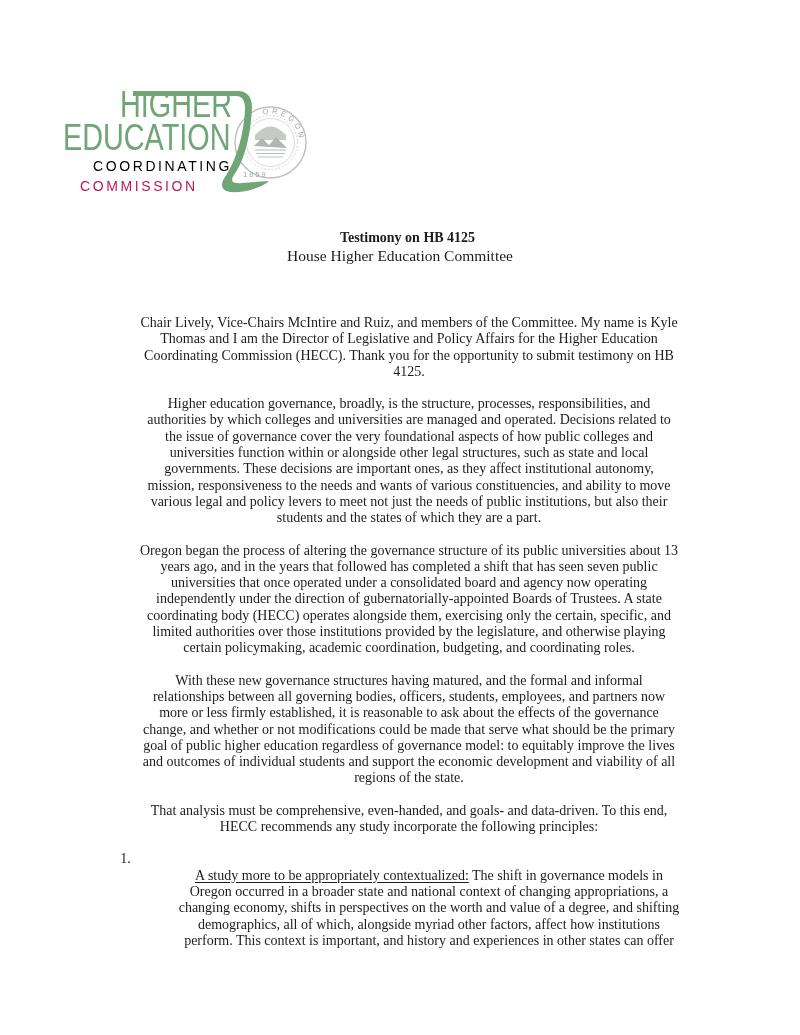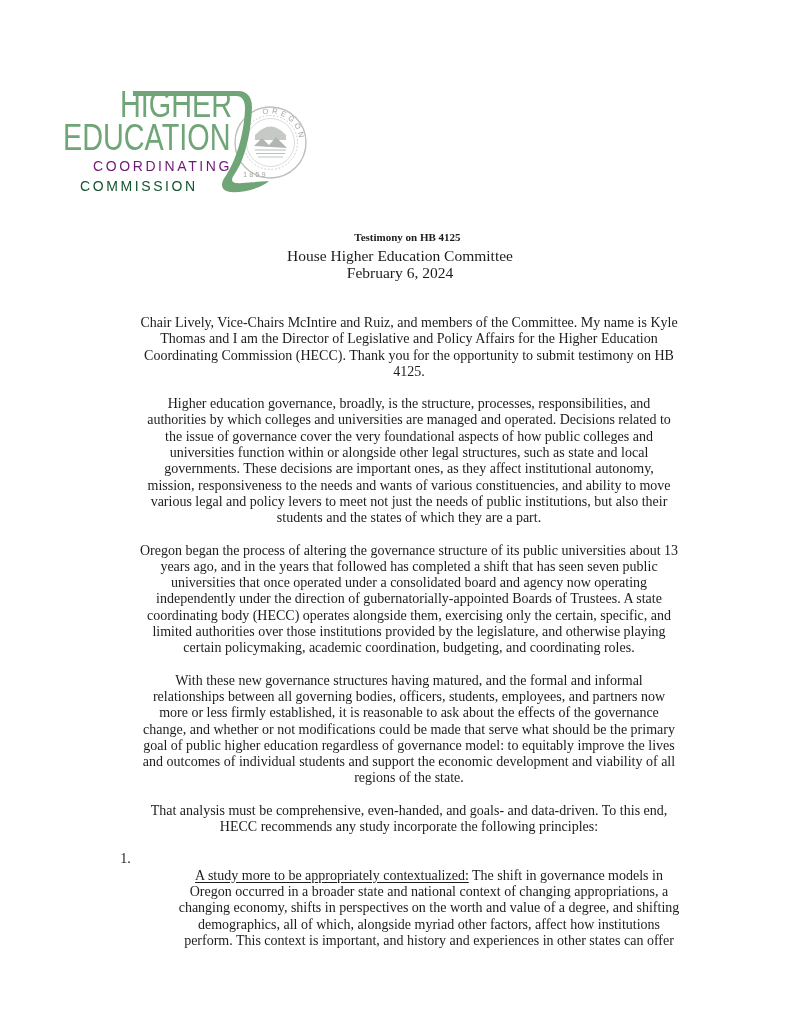--- a/index.html
+++ b/index.html
@@ -22,42 +22,42 @@
   .word-higher {
     left: 58px; top: -1px; font-size: 36px; line-height: 36px;
     color: #6FA577; transform: scaleX(0.80); transform-origin: 0 0;
   }
   .word-education {
     left: 1px; top: 32px; font-size: 36px; line-height: 36px;
     color: #6FA577; transform: scaleX(0.80); transform-origin: 0 0;
   }
   .word-coordinating {
     left: 31px; top: 71px; font-size: 14px; line-height: 15px;
-    letter-spacing: 2.6px; color: #701a75;
+    letter-spacing: 2.6px; color: #000000;
   }
   .word-commission {
     left: 18px; top: 91px; font-size: 14px; line-height: 15px;
-    letter-spacing: 2.6px; color: #14532d;
+    letter-spacing: 2.6px; color: #be185d;
   }
   .logo-svg { position: absolute; left: 0; top: 0; }
   .seal-arc-text {
     font-family: "Liberation Sans", sans-serif;
     font-size: 7.5px; letter-spacing: 3px; fill: #a3a7a3;
   }
   .seal-year {
     font-family: "Liberation Sans", sans-serif;
     font-size: 7.5px; letter-spacing: 2px; fill: #a3a7a3;
   }
 
   
   .title-block {
     position: absolute; left: 0; top: 229px; width: 800px;
     text-align: center; line-height: 17.6px; font-size: 15.5px;
   }
-  .doc-title { font-weight: 700; font-size: 11px; margin-left: 15px; }
+  .doc-title { font-weight: 700; font-size: 14px; margin-left: 15px; }
 
   
   .content {
     position: absolute; left: 93px; top: 315px; width: 632px;
     font-size: 14px; line-height: 16.3px; text-align: center;
   }
   .content p {
     white-space: pre-line;
     margin: 0 0 16px 0;
   }
@@ -106,21 +106,20 @@
 
   <div class="logo-word word-higher">HIGHER</div>
   <div class="logo-word word-education">EDUCATION</div>
   <div class="logo-word word-coordinating">COORDINATING</div>
   <div class="logo-word word-commission">COMMISSION</div>
 </div>
 
 <div class="title-block">
   <div class="doc-title">Testimony on HB 4125</div>
   <div>House Higher Education Committee</div>
-  <div>February 6, 2024</div>
 </div>
 
 <div class="content">
   <p>Chair Lively, Vice-Chairs McIntire and Ruiz, and members of the Committee. My name is Kyle
 Thomas and I am the Director of Legislative and Policy Affairs for the Higher Education
 Coordinating Commission (HECC). Thank you for the opportunity to submit testimony on HB
 4125.</p>
   <p>Higher education governance, broadly, is the structure, processes, responsibilities, and
 authorities by which colleges and universities are managed and operated. Decisions related to
 the issue of governance cover the very foundational aspects of how public colleges and

